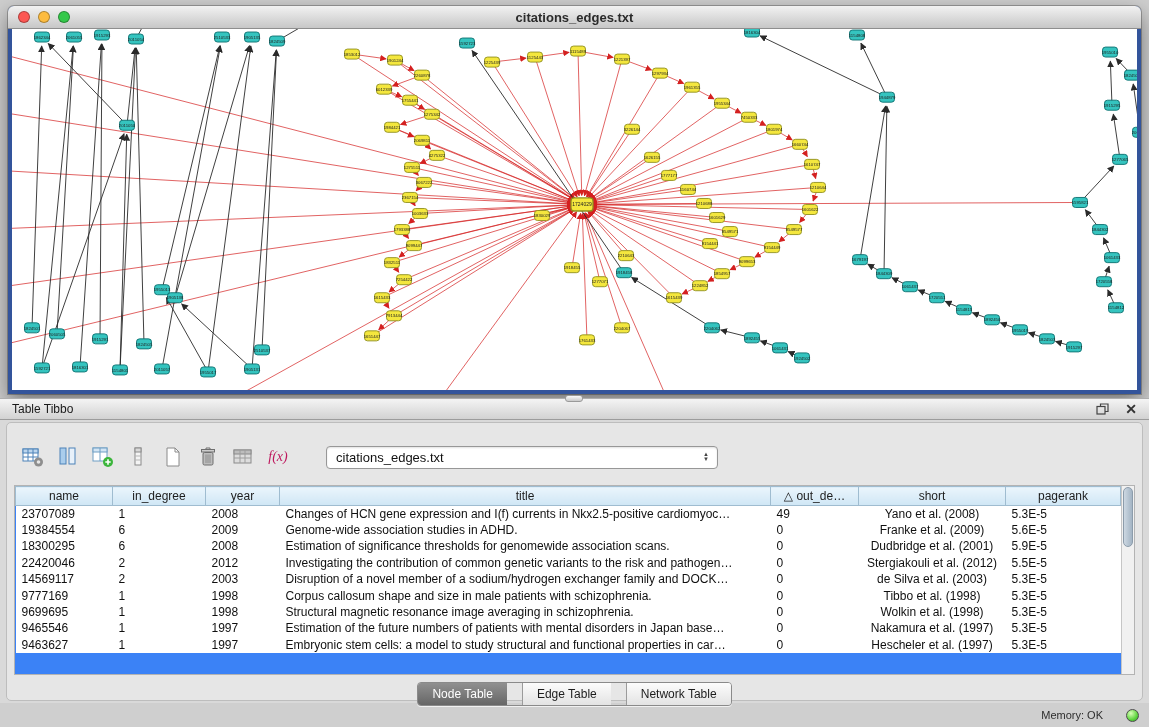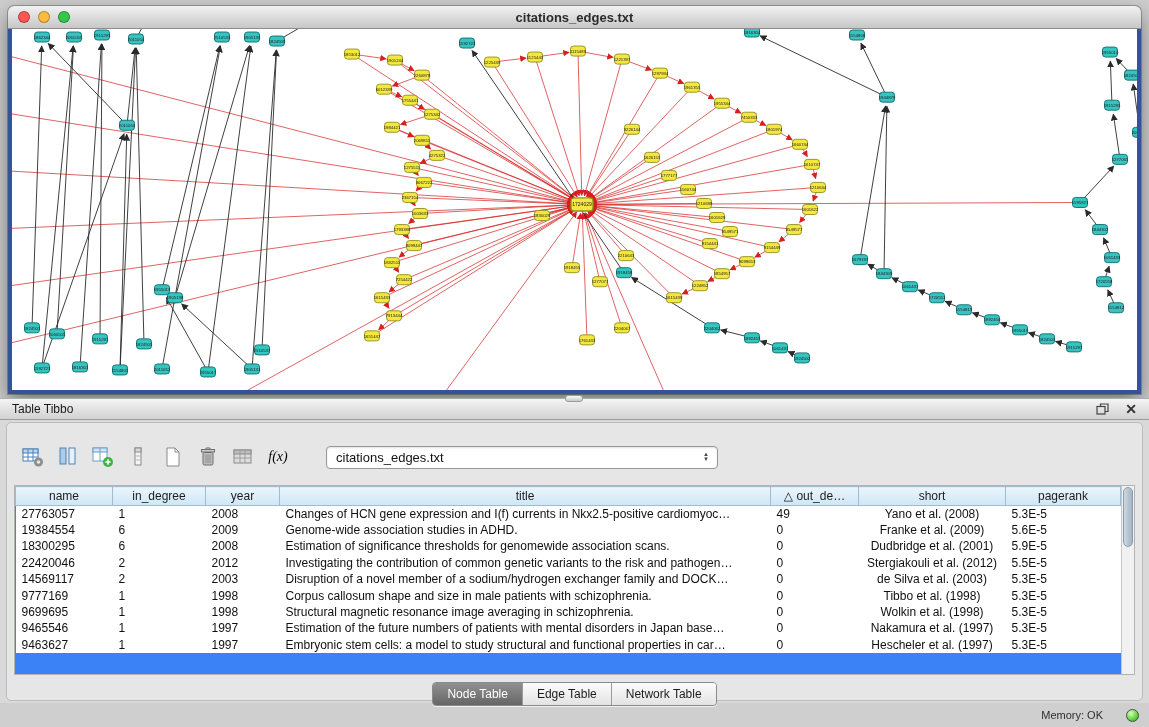--- a/index.html
+++ b/index.html
@@ -50,21 +50,21 @@
     position:absolute; left:565px; top:-4px; width:18px; height:7px;
     background:linear-gradient(#fafafa,#c9c9c9); border:1px solid #9a9a9a; border-radius:3px;
   }
   .panel-inner{
     position:absolute; left:6px; right:6px; top:24px; bottom:2px;
     background:#e6e6e6; border:1px solid #bdbdbd; border-radius:5px;
     padding:6px 7px 0 7px;
   }
   .toolbar{ height:46px; display:flex; align-items:center; padding:10px 4px 0 6px; gap:9px; }
   .tool-btn{ width:26px; height:26px; display:flex; align-items:center; justify-content:center; background:transparent; border:none; }
-  .fx{ font-family:"Liberation Serif", serif; font-style:italic; font-size:14px; color:#000000; }
+  .fx{ font-family:"Liberation Serif", serif; font-style:italic; font-size:14px; color:#be185d; }
   .combo{
     margin-left:26px; width:392px; height:23px; background:#fff;
     border:1px solid #979797; border-radius:4px;
     display:flex; align-items:center; padding:0 6px 0 9px; font-size:13px; color:#111;
     box-shadow:inset 0 1px 2px rgba(0,0,0,.12);
   }
   .combo .stepper{ margin-left:auto; display:flex; flex-direction:column; line-height:5px; font-size:6px; color:#444; padding:0 2px; }
 
   
   .table-wrap{ position:relative; margin-top:10px; height:190px; background:#3b82f6; border:1px solid #b3b3b3; padding-right:13px; overflow:hidden; }
@@ -77,21 +77,21 @@
   tbody td{
     height:16.4px; padding:0 6px; color:#101010; white-space:nowrap; overflow:hidden;
     background:#fff;
   }
   tbody td:nth-child(6){ text-align:center; }
   .vscroll{ position:absolute; right:0; top:0; bottom:0; width:13px; background:#f1f1f1; border-left:1px solid #c6c6c6; }
   .vthumb{ margin:1px; height:60px; border-radius:6px; background:linear-gradient(90deg,#cdd8e2,#a3b4c4); border:1px solid #8c9cab; }
 
   
   .tabbar{ display:flex; justify-content:center; margin-top:7px; }
-  .seg{ display:flex; border:1px solid #8a8a8a; border-radius:4px; overflow:hidden; box-shadow:0 1px 0 rgba(255,255,255,.7); }
+  .seg{ display:flex; border:1px solid #8a8a8a; border-radius:4px; overflow:hidden; box-shadow:0 1px 0 rgba(255,255,255,.7);gap:15px; }
   .seg-tab{
     padding:4px 14px; font-size:12px; color:#1c1c1c;
     background:linear-gradient(#fcfcfc,#e3e3e3); border:none; border-left:1px solid #9b9b9b;
     font-family:"Liberation Sans", sans-serif;
   }
   .seg-tab:first-child{ border-left:none; }
   .seg-tab.active{ background:linear-gradient(#909090,var(--tab-active,#666)); color:#fff; }
 
   
   .statusbar{
@@ -798,21 +798,21 @@
               <th>in_degree</th>
               <th>year</th>
               <th>title</th>
               <th>△ out_de…</th>
               <th>short</th>
               <th>pagerank</th>
             </tr>
           </thead>
         <tbody id="tbody">
             <tr>
-              <td>27763057</td>
+              <td>23707089</td>
               <td>1</td>
               <td>2008</td>
               <td>Changes of HCN gene expression and I(f) currents in Nkx2.5-positive cardiomyoc…</td>
               <td>49</td>
               <td>Yano et al. (2008)</td>
               <td>5.3E-5</td>
             </tr>
             <tr>
               <td>19384554</td>
               <td>6</td>

